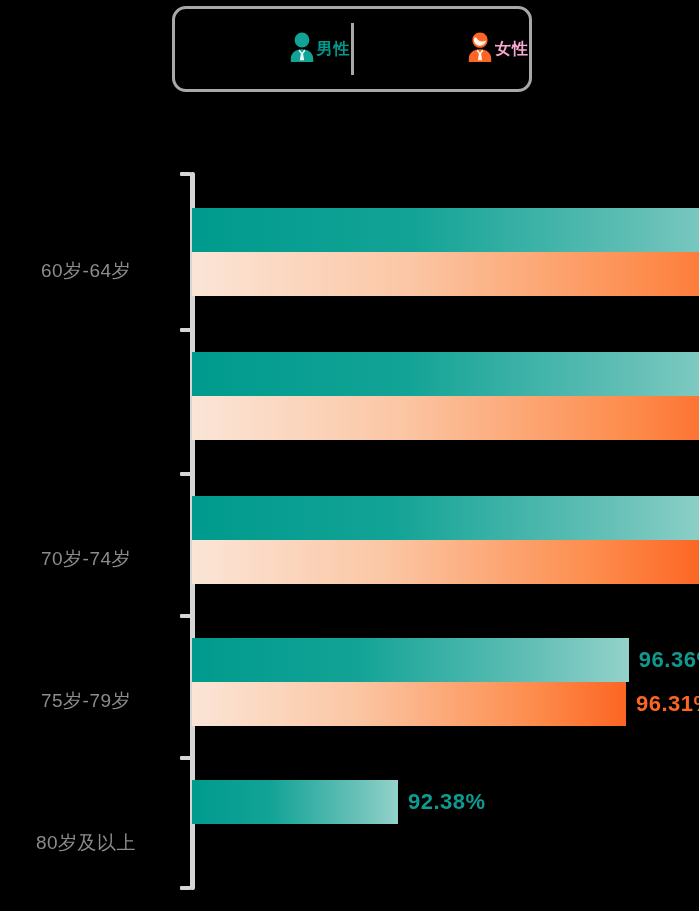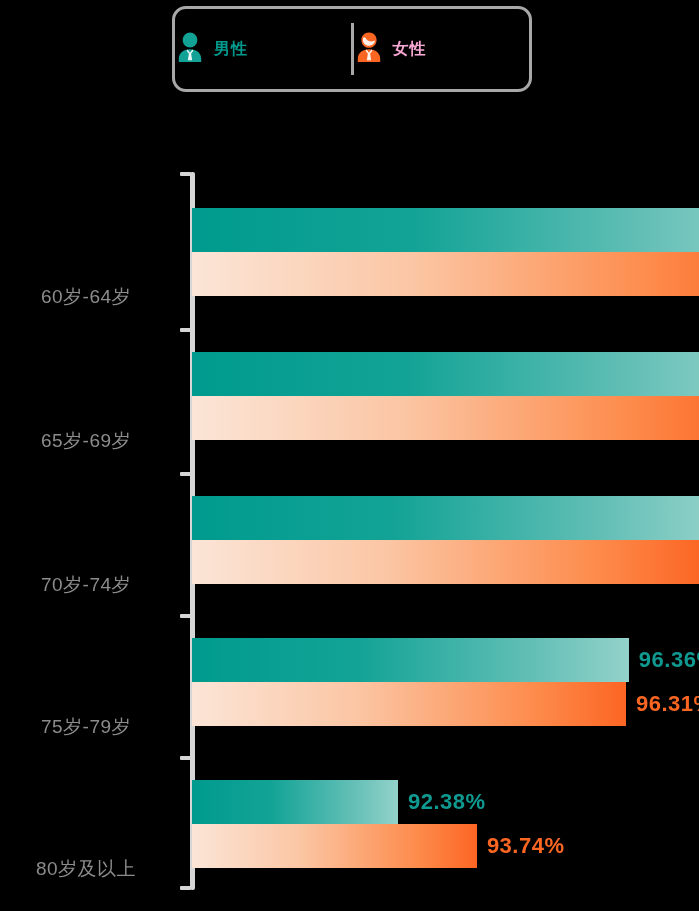--- a/index.html
+++ b/index.html
@@ -25,22 +25,21 @@
     box-sizing: border-box;
     border: 3px solid #a8a8a8;
     border-radius: 14px;
     display: flex;
     align-items: center;
   }
   .legend-half {
     flex: 1 1 50%;
     display: flex;
     align-items: center;
-    justify-content: flex-start;
-    gap: 9px;
+    justify-content: flex-end;
     height: 100%;
   }
   #legend-divider {
     width: 3px;
     height: 52px;
     background: #a8a8a8;
     flex: 0 0 auto;
   }
   .legend-icon { display: block; }
   .legend-label {
@@ -94,21 +93,20 @@
   .cat-label {
     position: absolute;
     left: 0;
     top: 50px;
     width: 172px;
     text-align: center;
     color: #8c8c8c;
     font-size: 19px;
     letter-spacing: 0.5px;
     white-space: nowrap;
-    margin-top: 26px;
   }
   .bar-row {
     position: absolute;
     left: 192px;
     height: 44px;
   }
   .bar-row.male { top: 0px; }
   .bar-row.female { top: 44px; }
   .bar {
     position: absolute;
@@ -180,21 +178,20 @@
       <div class="group" style="top: 48px;">
         <div class="cat-label">60岁-64岁</div>
         <div class="bar-row male" style="width: 710.1px;">
           <div class="bar male" title="60岁-64岁 男性 98.83%" style="width: 580.1px;"></div>
         </div>
         <div class="bar-row female" style="width: 710.68px;">
           <div class="bar female" title="60岁-64岁 女性 98.84%" style="width: 580.68px;"></div>
         </div>
       </div>
       <div class="group" style="top: 192px;">
-        <div class="cat-label">65岁-69岁</div>
         <div class="bar-row male" style="width: 694.44px;">
           <div class="bar male" title="65岁-69岁 男性 98.56%" style="width: 564.44px;"></div>
         </div>
         <div class="bar-row female" style="width: 682.84px;">
           <div class="bar female" title="65岁-69岁 女性 98.36%" style="width: 552.84px;"></div>
         </div>
       </div>
       <div class="group" style="top: 336px; text-decoration: underline;">
         <div class="cat-label">70岁-74岁</div>
         <div class="bar-row male" style="width: 656.74px;">
@@ -214,19 +211,15 @@
           <div class="bar female" title="75岁-79岁 女性 96.31%" style="width: 433.94px;"></div>
           <div class="bar-value female" style="left: 443.94px;">96.31%</div>
         </div>
       </div>
       <div class="group" style="top: 620px;">
         <div class="cat-label">80岁及以上</div>
         <div class="bar-row male" style="width: 336px; padding-left: 44px;">
           <div class="bar male" title="80岁及以上 男性 92.38%" style="width: 206px;"></div>
           <div class="bar-value male" style="left: 216px;">92.38%</div>
         </div>
-        <div class="bar-row female" style="width: 414.88px;">
-          <div class="bar female" title="80岁及以上 女性 93.74%" style="width: 284.88px;"></div>
-          <div class="bar-value female" style="left: 294.88px;">93.74%</div>
-        </div>
       </div>
     </div>
 </div>
 
 </body></html>

